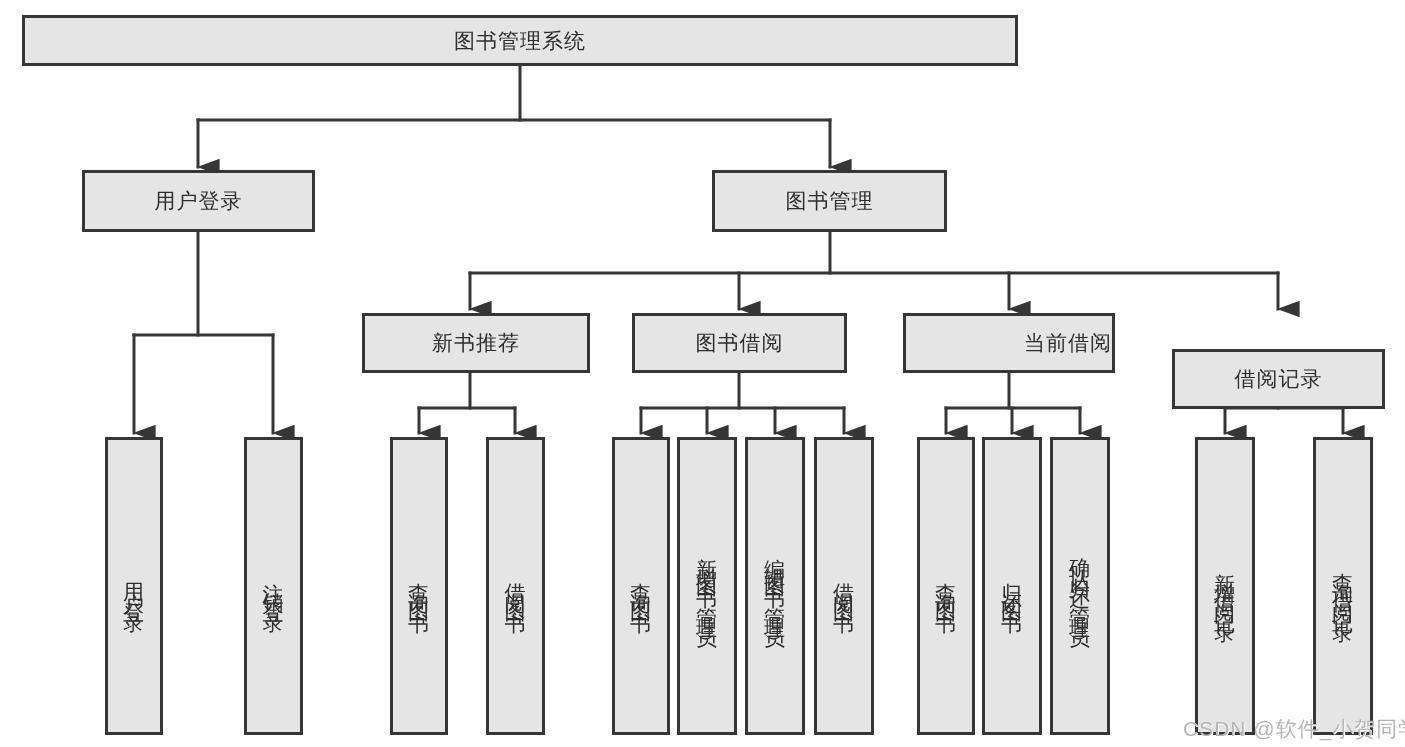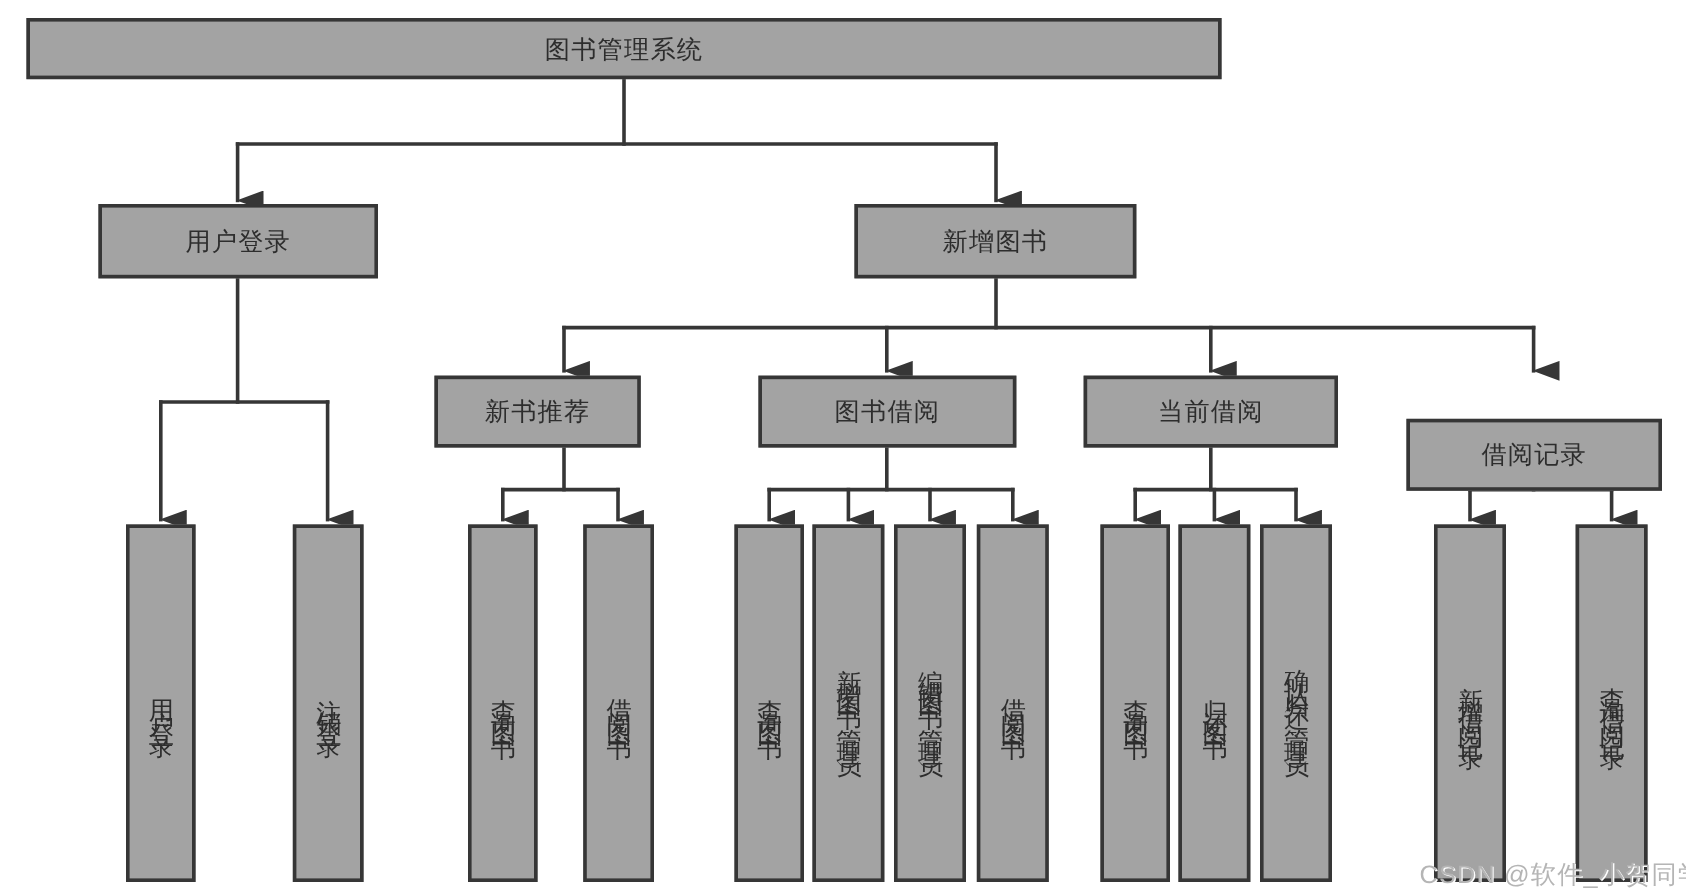--- a/index.html
+++ b/index.html
@@ -9,21 +9,21 @@
     font-family: "Liberation Sans", "DejaVu Sans", sans-serif;
     position: relative;
     overflow: hidden;
   }
   #stage { position: absolute; left: 0; top: 0; width: 1405px; height: 747px; }
   svg.connectors { position: absolute; left: 0; top: 0; pointer-events: none; }
   .node {
     position: absolute;
     box-sizing: border-box;
     border: 3px solid #363636;
-    background: #a3a3a3;
+    background: #e5e5e5;
     display: flex;
     align-items: center;
     justify-content: center;
     color: #2d2d2d;
     font-size: 21px;
     letter-spacing: 1px;
   }
   .node.v span {
     writing-mode: vertical-rl;
     text-orientation: mixed;
@@ -97,30 +97,30 @@
   </svg>
 
   <div class="node" style="left:22px; top:15px; width:996px; height:51px;">
     <span>图书管理系统</span>
   </div>
 
   <div class="node" style="left:82px; top:170px; width:233px; height:62px;">
     <span>用户登录</span>
   </div>
   <div class="node" style="left:712px; top:170px; width:235px; height:62px;">
-    <span>新增图书</span>
+    <span>图书管理</span>
   </div>
 
-  <div class="node" style="left:362px; top:313px; width:172px; height:60px;">
+  <div class="node" style="left:362px; top:313px; width:228px; height:60px;">
     <span>新书推荐</span>
   </div>
   <div class="node" style="left:632px; top:313px; width:215px; height:60px;align-items:center;">
     <span>图书借阅</span>
   </div>
-  <div class="node" style="left:903px; top:313px; width:212px; height:60px;">
+  <div class="node" style="left:903px; top:313px; width:212px; height:60px;justify-content:flex-end;">
     <span>当前借阅</span>
   </div>
   <div class="node" style="left:1172px; top:313px; width:213px; height:60px;margin-top:36px;">
     <span>借阅记录</span>
   </div>
 
   <div class="node v" style="left:105px; top:437px; width:58px; height:298px;">
     <span>用户登录</span>
   </div>
   <div class="node v" style="left:244px; top:437px; width:59px; height:298px;">

